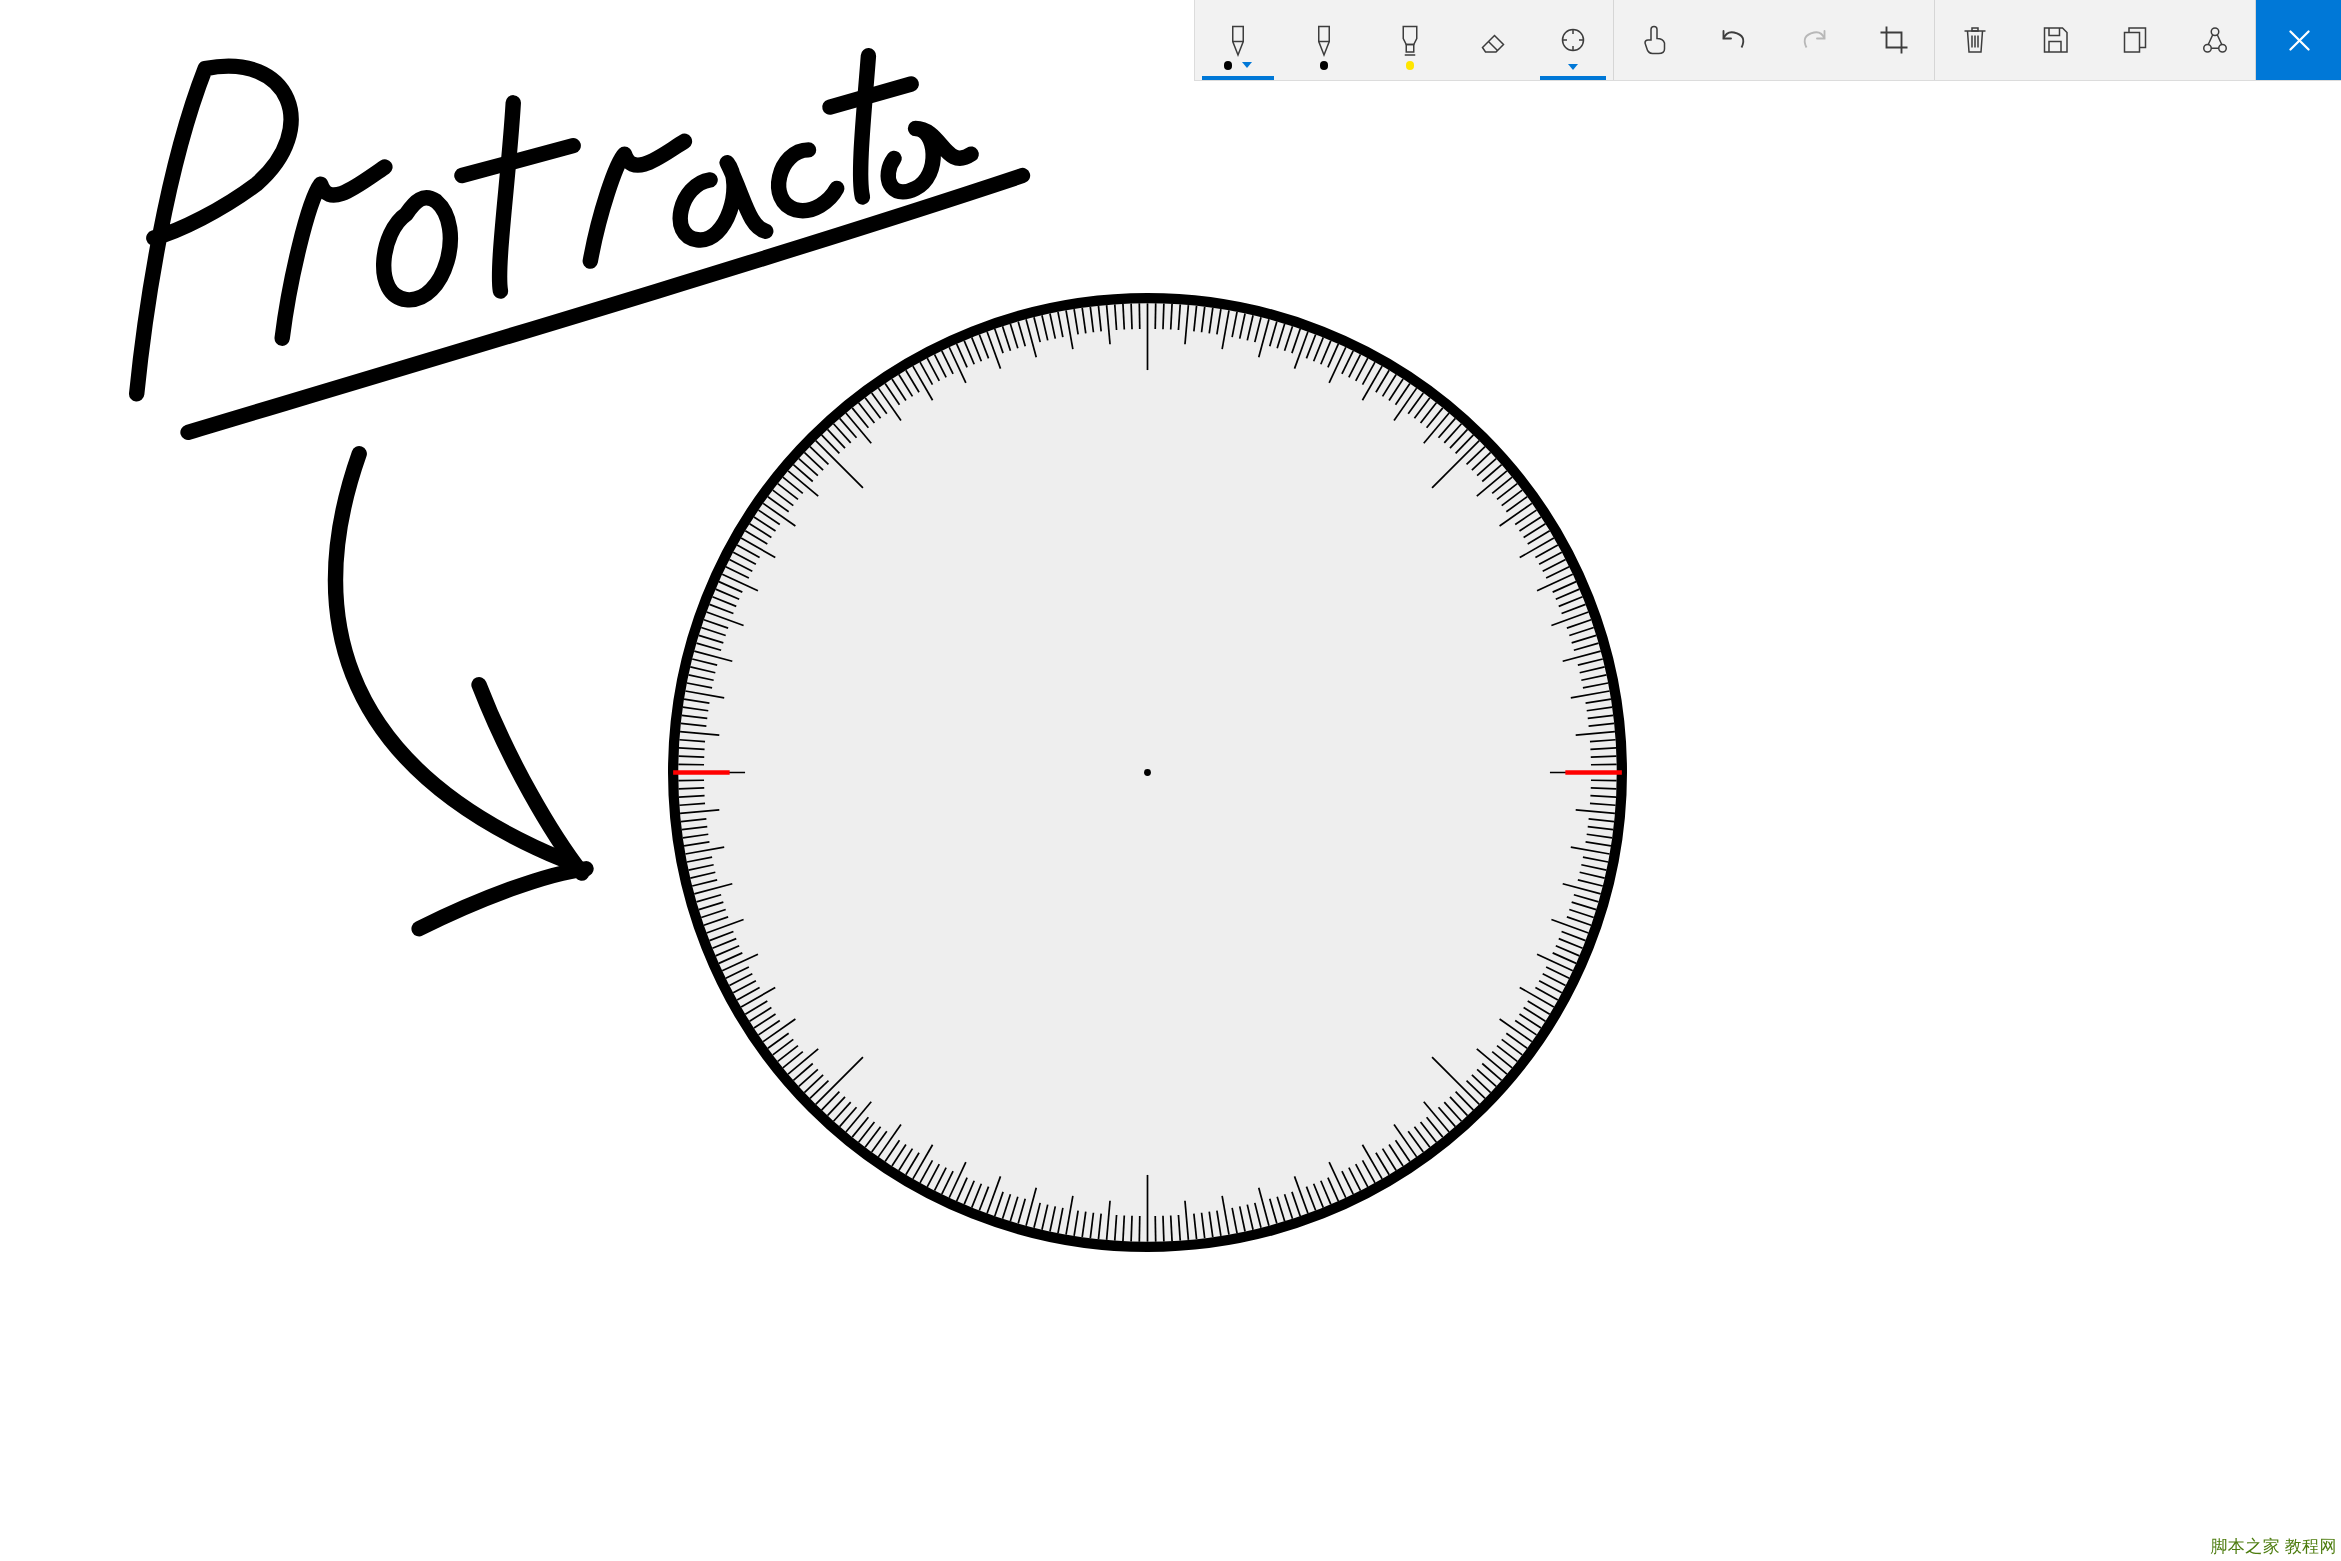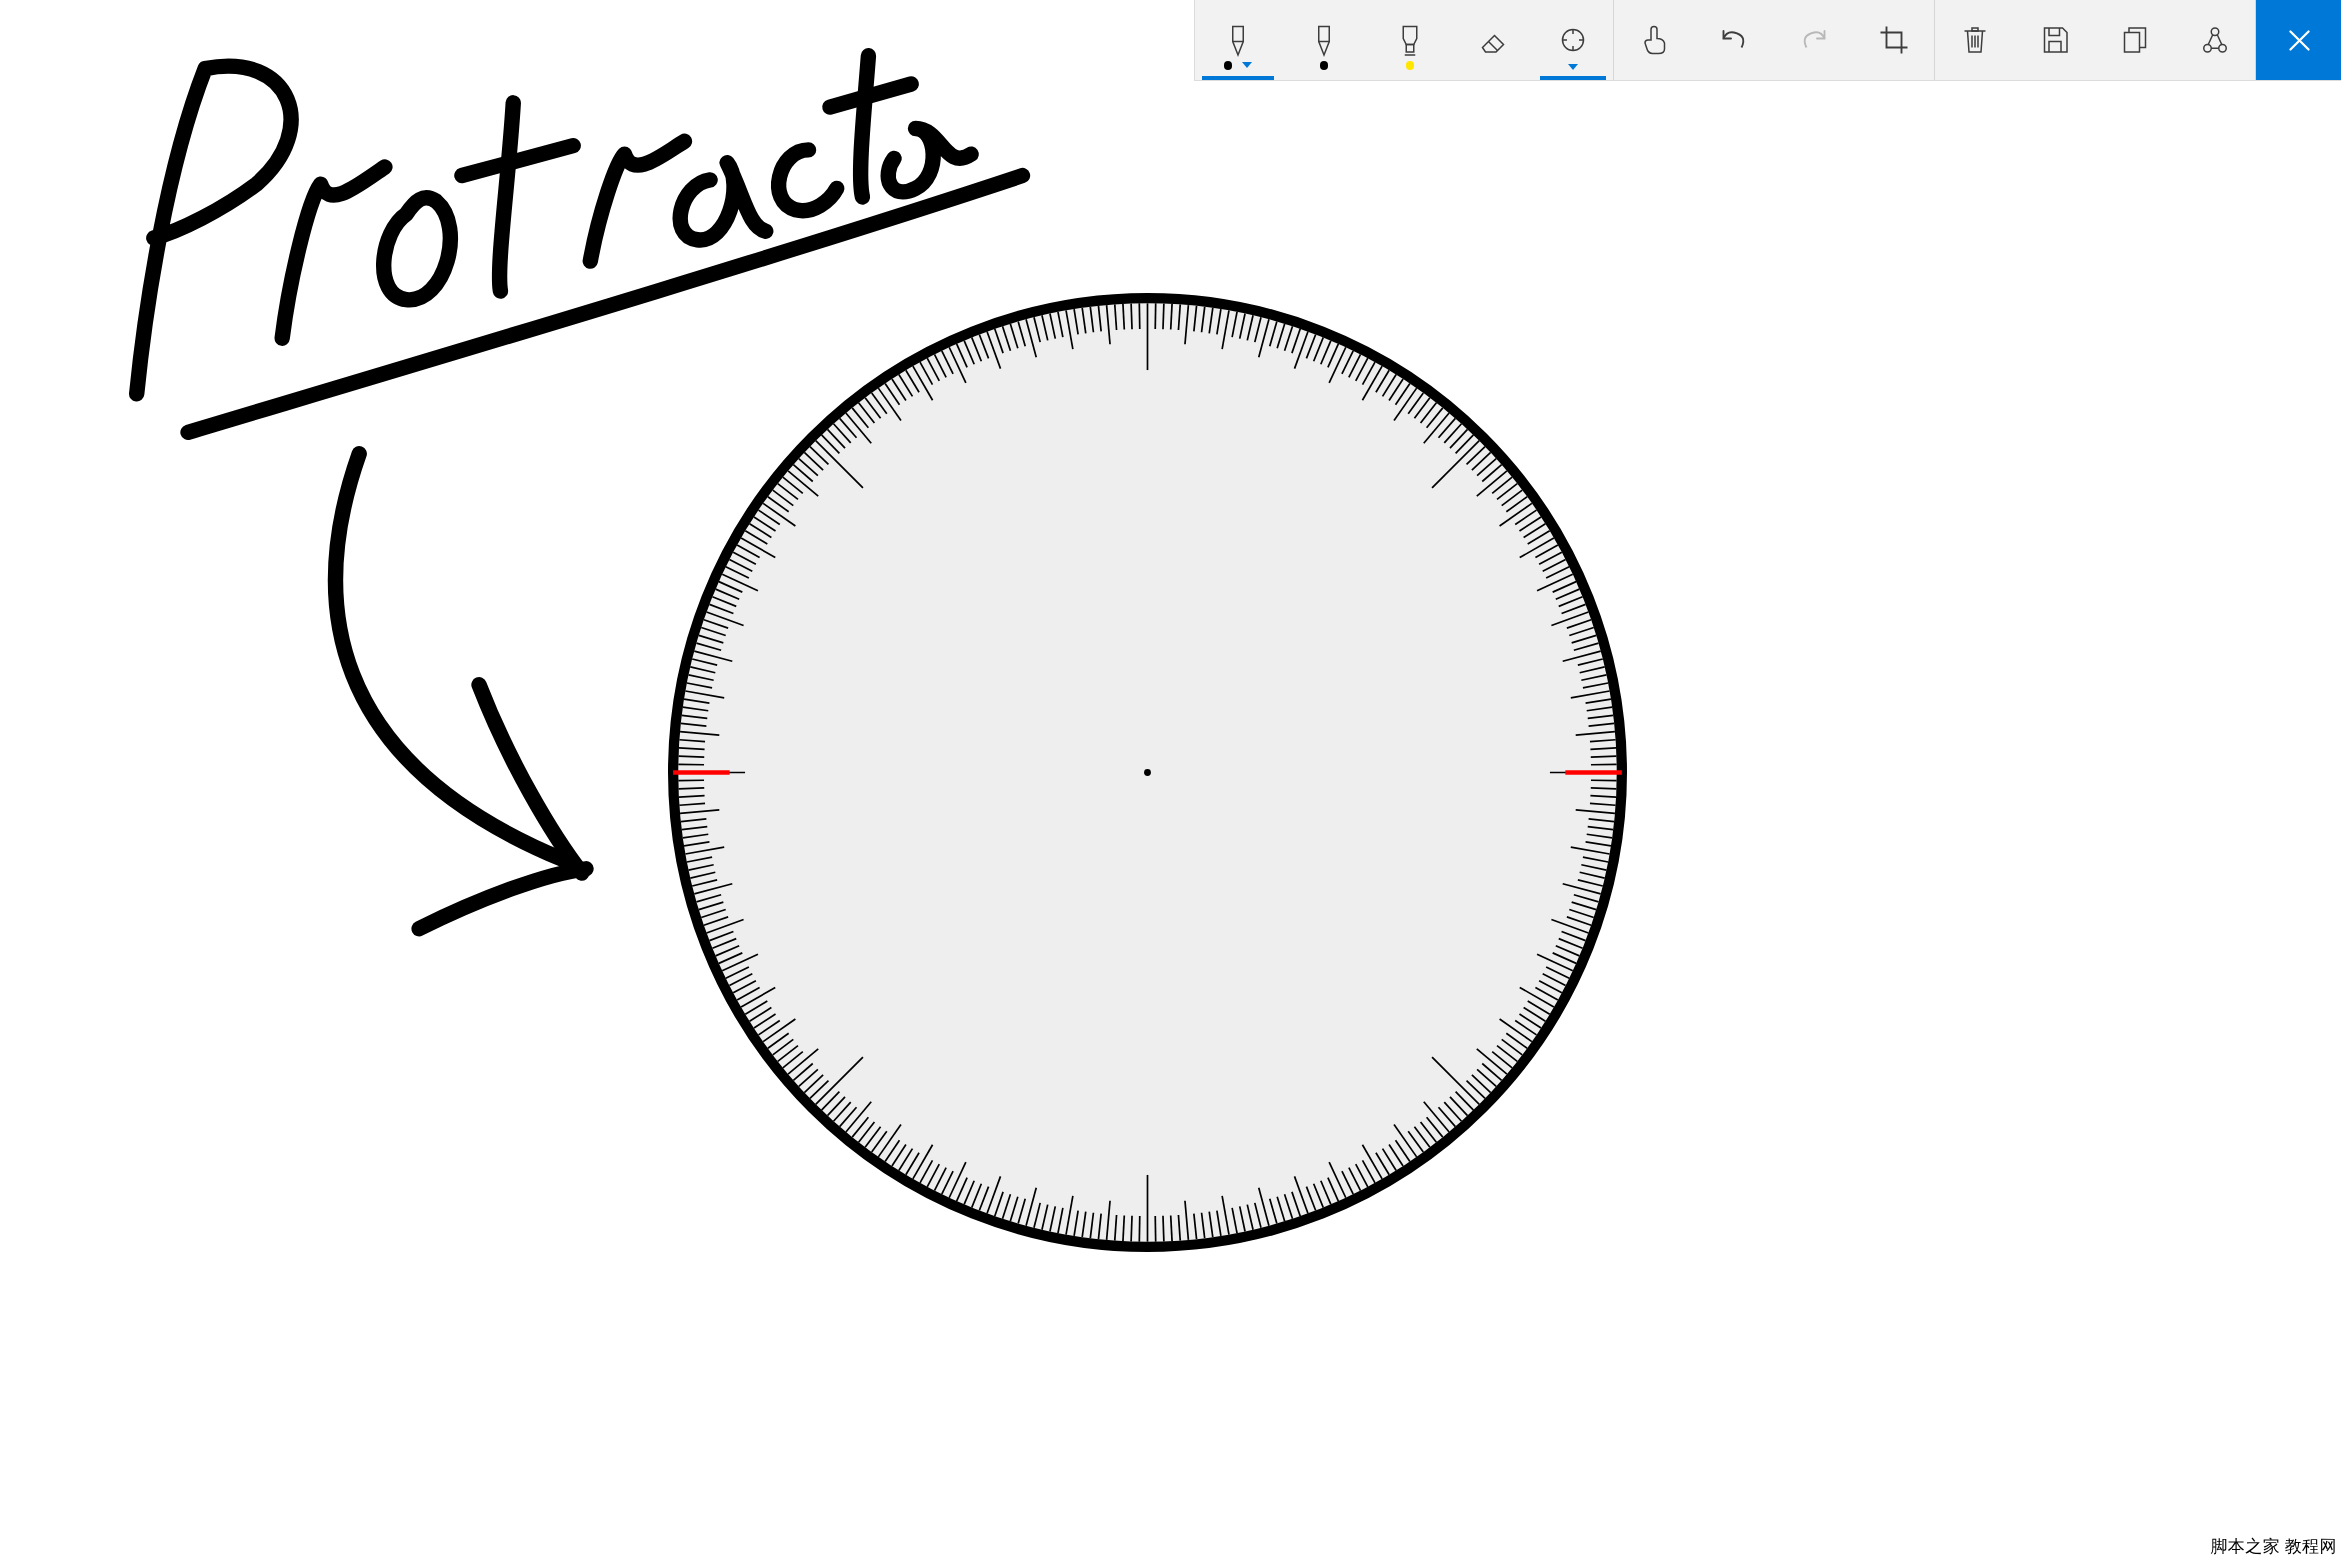--- a/index.html
+++ b/index.html
@@ -101,21 +101,21 @@
     width: 959px;
     height: 959px;
     cursor: grab;
   }
 
   .watermark {
     position: absolute;
     right: 5.1px;
     bottom: 3.4px;
     font-size: 17px;
-    color: #000000;
+    color: #4d7c0f;
     letter-spacing: 0.4px;
     font-family: "SimSun", serif;
     user-select: none;
     pointer-events: none;
   }
 </style>
 </head>
 <body>
 
 <div class="toolbar">

